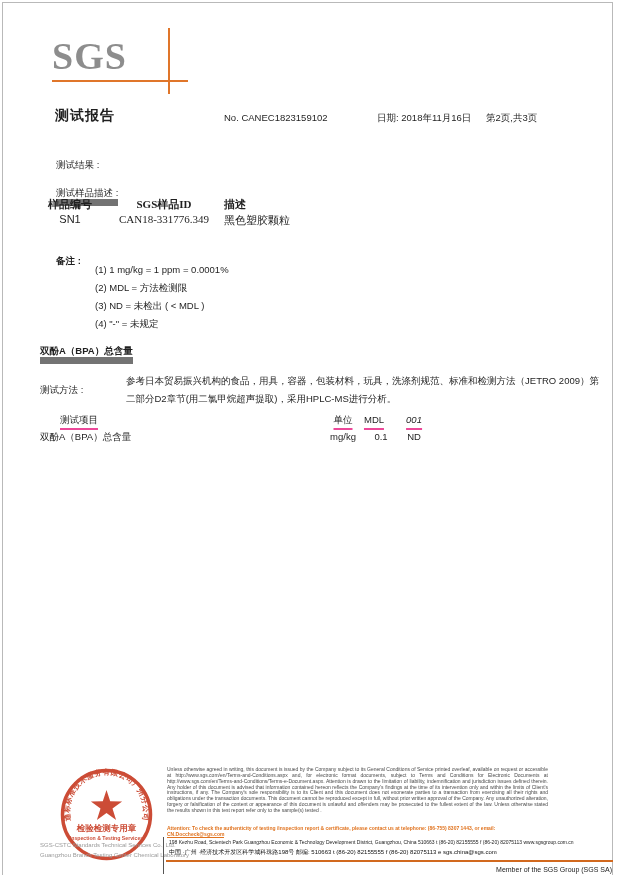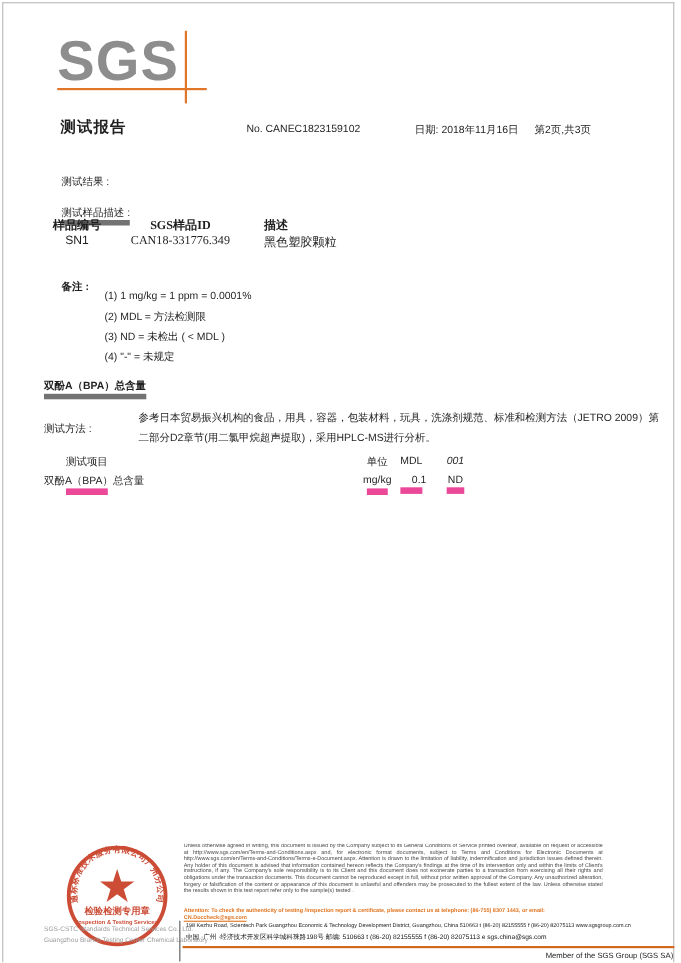--- a/index.html
+++ b/index.html
@@ -14,55 +14,55 @@
   }
   .abs { position:absolute; }
   .page-border {
     position:absolute; left:2px; top:2px; right:6px; bottom:0;
     border:1px solid #b9b9b9; border-bottom:none;
     pointer-events:none;
   }
   
   .sgs-logo {
     left:52px; top:33px;
-    font-size:51px; font-weight:700; line-height:46px;
-    letter-spacing:1px; color:#8d8d8d;
+    font-size:38px; font-weight:700; line-height:46px;
+    letter-spacing:1px; color:#8d8d8d;font-family:Liberation Serif, serif;
   }
   .logo-line-v { left:168px; top:28px; width:2px; height:66px; background:#e0762a; }
   .logo-line-h { left:52px;  top:80px; width:136px; height:2px; background:#e0762a; }
 
   .doc-title { left:55px; top:107px; font-size:14px; font-weight:700; letter-spacing:1px; }
   .report-no { left:224px; top:112px; font-size:9.5px; }
   .report-date { left:377px; top:112px; font-size:9.5px; }
   .report-pages { left:486px; top:112px; font-size:9.5px; }
 
   .body-label { font-size:9.5px;margin-top:12px; }
-  .underlined { border-bottom:5px solid #737373; padding-bottom:1px; }
+  .underlined { border-bottom:7px solid #737373; padding-bottom:1px; }
 
   .results-label { left:56px; top:147px; }
   .sample-desc-label { left:56px; top:175px; }
 
   .sample-table { left:24px; top:197px; width:430px; font-size:11px; }
   .sample-table .trow { display:flex; height:16px; align-items:flex-start; }
   .sample-table .c1 { width:92px; text-align:center; }
   .sample-table .c2 { width:96px; text-align:center;font-family:Liberation Serif, serif; }
-  .sample-table .c3 { margin-left:28px; text-align:right; }
+  .sample-table .c3 { margin-left:12px; text-align:right; }
   .sample-table .hdr { font-weight:700; }
 
   .notes-label { left:56px; top:243px;font-weight:bold; }
   .notes-list { left:95px; top:264px; font-size:9.5px; }
   .notes-list div { height:18px; }
 
   .bpa-heading { left:40px; top:345px; font-size:9.5px; font-weight:700; }
   .method-label { left:40px; top:372px; }
   .method-text { left:115px; top:372px; width:473px; font-size:9.5px; line-height:17.5px; text-align:justify;margin-left:11px; }
 
   .rt-cell { position:absolute; font-size:9.5px; white-space:nowrap; }
   .rt-center { transform:translateX(-50%); }
-  .rt-underline { border-bottom:6px solid #ec4899; padding-bottom:18px; }
+  .rt-underline { border-bottom:2px solid #ec4899; padding-bottom:3px; }
   .rt-italic { font-style:italic; }
 
   
   .stamp-svg { left:58px; top:766px; }
   .company-line1 { left:40px; top:842px; font-size:6px; color:#9a9a9a; white-space:nowrap; }
   .company-line2 { left:40px; top:852px; font-size:6px; color:#9a9a9a; white-space:nowrap; }
 
   .legal-text {
     left:167px; top:767px; width:381px; height:58px; overflow:hidden;
     font-size:5px; line-height:5.85px; text-align:justify; color:#4a4a4a;

